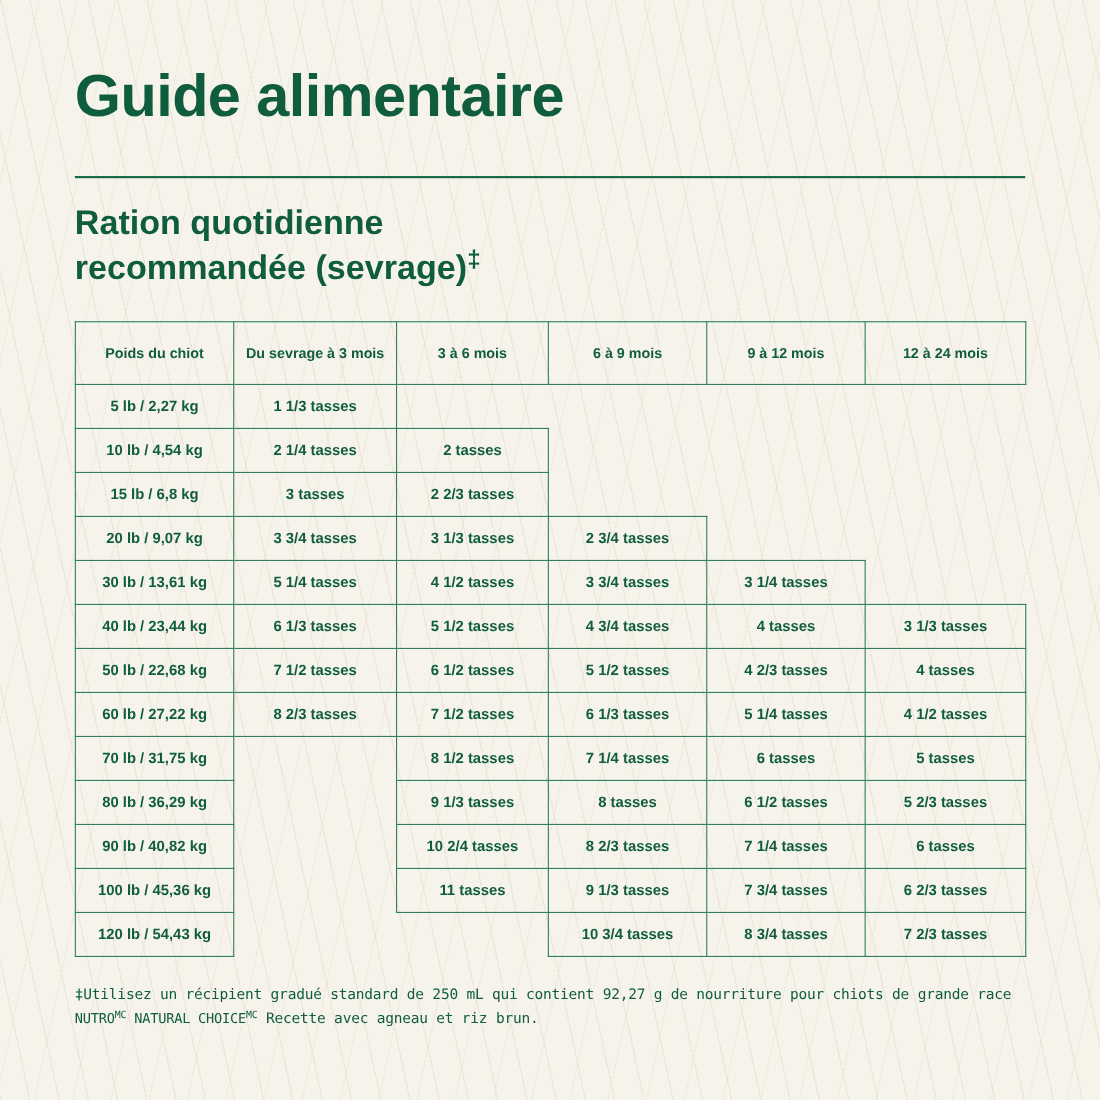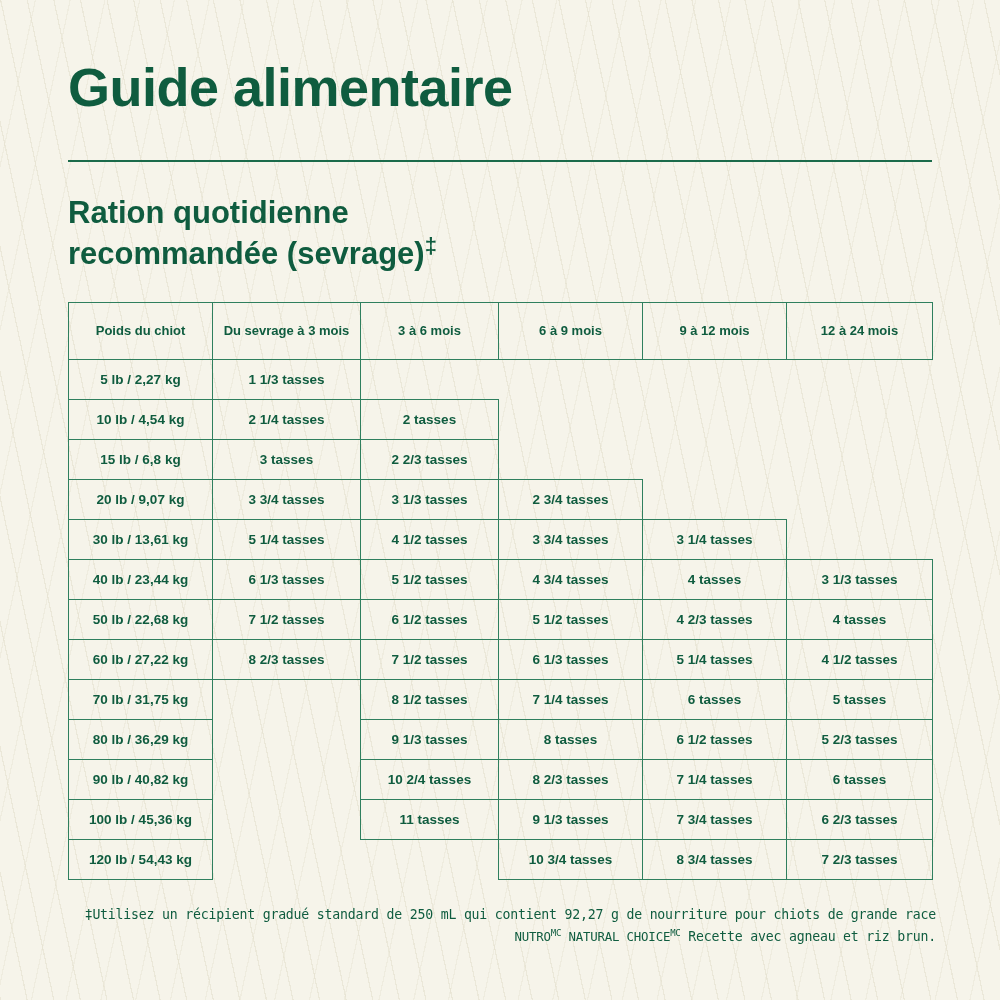--- a/index.html
+++ b/index.html
@@ -41,21 +41,21 @@
     line-height: 1.1;
   }
   .title-rule {
     margin-top: 43px;
     height: 2px;
     background: #1b6b4b;
     width: 100%;
   }
   .section-title {
     margin: 0;
-    padding-top: 31px;
+    padding-top: 21px;
     font-size: 31px;
     font-weight: 700;
     line-height: 1.32;
     color: #0f5c3f;
     max-width: 560px;
   }
   .section-title .dagger {
     font-size: 22px;
     vertical-align: super;
     line-height: 0;
@@ -95,21 +95,20 @@
   col.c5 { width: 146px; }
 
   .footnote {
     margin-top: 24px;
     font-family: "DejaVu Sans Mono", monospace;
     font-size: 13.2px;
     line-height: 1.65;
     color: #0f5c3f;
     width: 868px;
     letter-spacing: -0.2px;
-    text-align: right;
   }
   .footnote sup {
     font-size: 9px;
     vertical-align: super;
   }
   .small-caps {
     font-size: 12.4px;
   }
 </style>
 </head>

